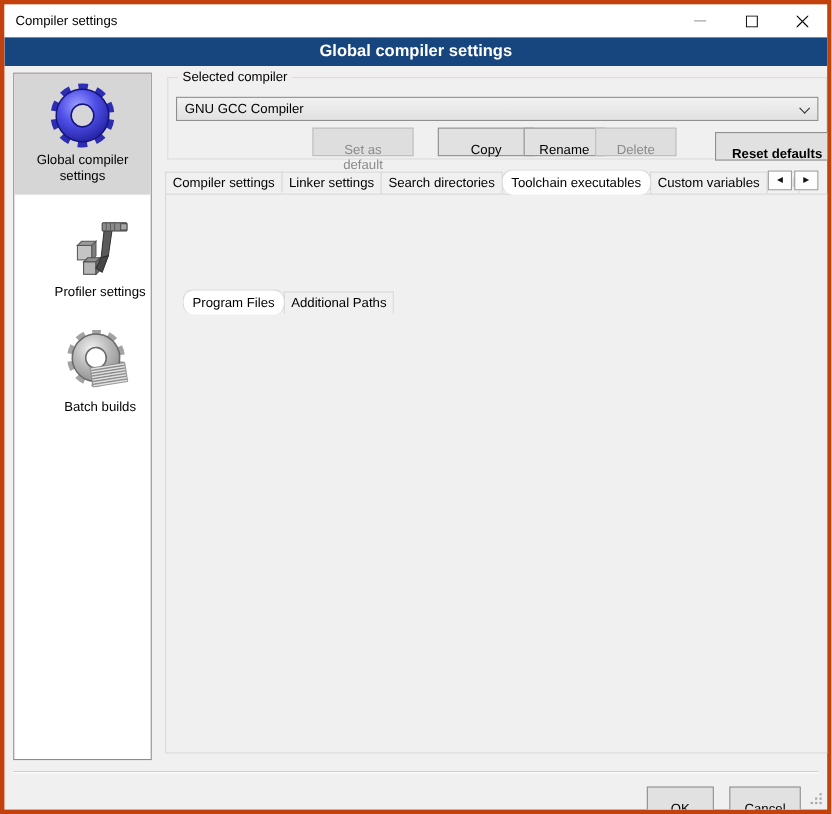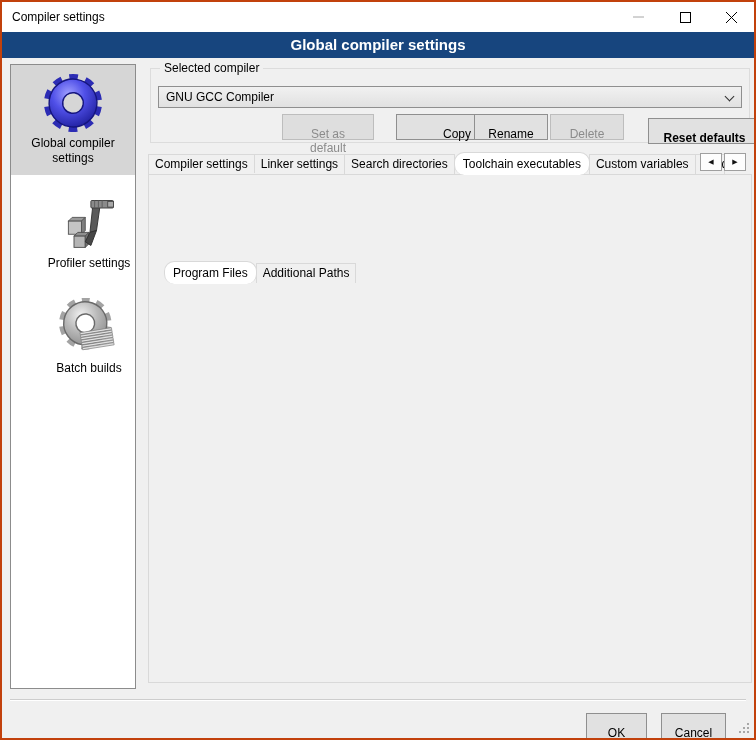--- a/index.html
+++ b/index.html
@@ -5,21 +5,21 @@
   :root{
     --accent:#0078d7;
     --header-bg:#17457e;
     --note-color:#a5352c;
   }
   *{box-sizing:border-box;}
   html,body{margin:0;padding:0;background:#ffffff;}
   body{font-family:"Liberation Sans",sans-serif;font-size:12px;color:#000;}
   .window{
     position:relative;width:756px;height:740px;
-    background:#f0f0f0;border:2px solid #c2410c;overflow:hidden;
+    background:#f0f0f0;border:4px solid #c2410c;overflow:hidden;
   }
   
   .titlebar{position:absolute;left:0;top:0;width:100%;height:30px;background:#fff;display:flex;align-items:center;}
   .titlebar .title{padding-left:10px;font-size:12px;}
   .caption-controls{position:absolute;right:0;top:0;height:30px;display:flex;}
   .ctrl{width:46px;height:30px;display:flex;align-items:center;justify-content:center;}
   
   .appheader{position:absolute;left:0;top:30px;width:100%;height:26px;background:var(--header-bg);
     color:#fff;font-weight:bold;font-size:15px;text-align:center;line-height:25px;}
   
@@ -36,23 +36,23 @@
   
   .combo{position:absolute;height:22px;background:linear-gradient(#f1f1f1,#e1e1e1);border:1px solid #8f8f8f;cursor:default;}
   .combo-val{position:absolute;left:7px;top:3px;white-space:nowrap;}
   .chev{position:absolute;right:8px;top:6px;width:7px;height:7px;border-right:1.4px solid #303030;border-bottom:1.4px solid #303030;transform:rotate(45deg);}
   .combo-main{left:156px;top:84px;width:584px;}
   
   .btn{position:absolute;height:22px;background:#e1e1e1;border:1px solid #8f8f8f;font-family:"Liberation Sans",sans-serif;
     font-size:12px;color:#000;padding:12px;text-align:center;}
   .btn:disabled{color:#8b8b8b;border-color:#bdbdbd;background:#dedede;}
   .b0{left:280px;top:112px;width:92px;}
-  .b1{left:394px;top:112px;width:88px;text-align:right;}
+  .b1{left:394px;top:112px;width:88px;}
   .b2{left:472px;top:112px;width:74px;}
-  .b3{left:548px;top:112px;width:74px;}
+  .b3{left:537px;top:112px;width:74px;}
   .b4{left:646px;top:116px;width:113px;font-weight:bold;}
   
   .tabstrip{position:absolute;left:146px;top:149px;right:6px;height:23px;display:flex;align-items:flex-end;}
   .tab{height:20px;line-height:19px;padding:0 6px;background:#f0f0f0;border:1px solid #d9d9d9;border-bottom:none;
     white-space:nowrap;cursor:default;}
   .tab + .tab{margin-left:-1px;}
   .tab.active{height:23px;line-height:22px;background:#fff;padding:0 8px;position:relative;z-index:2;margin-bottom:-1px;border-color:#d9d9d9;border-radius:10px;}
   .tab.clipped{width:30px;overflow:hidden;padding-right:0;}
   .tabarrows{position:absolute;right:2px;top:2px;display:flex;gap:2px;z-index:3;}
   .tabarrow{width:22px;height:18px;background:#fdfdfd;border:1px solid #9f9f9f;font-size:7px;line-height:16px;text-align:center;padding:0;color:#111;}

